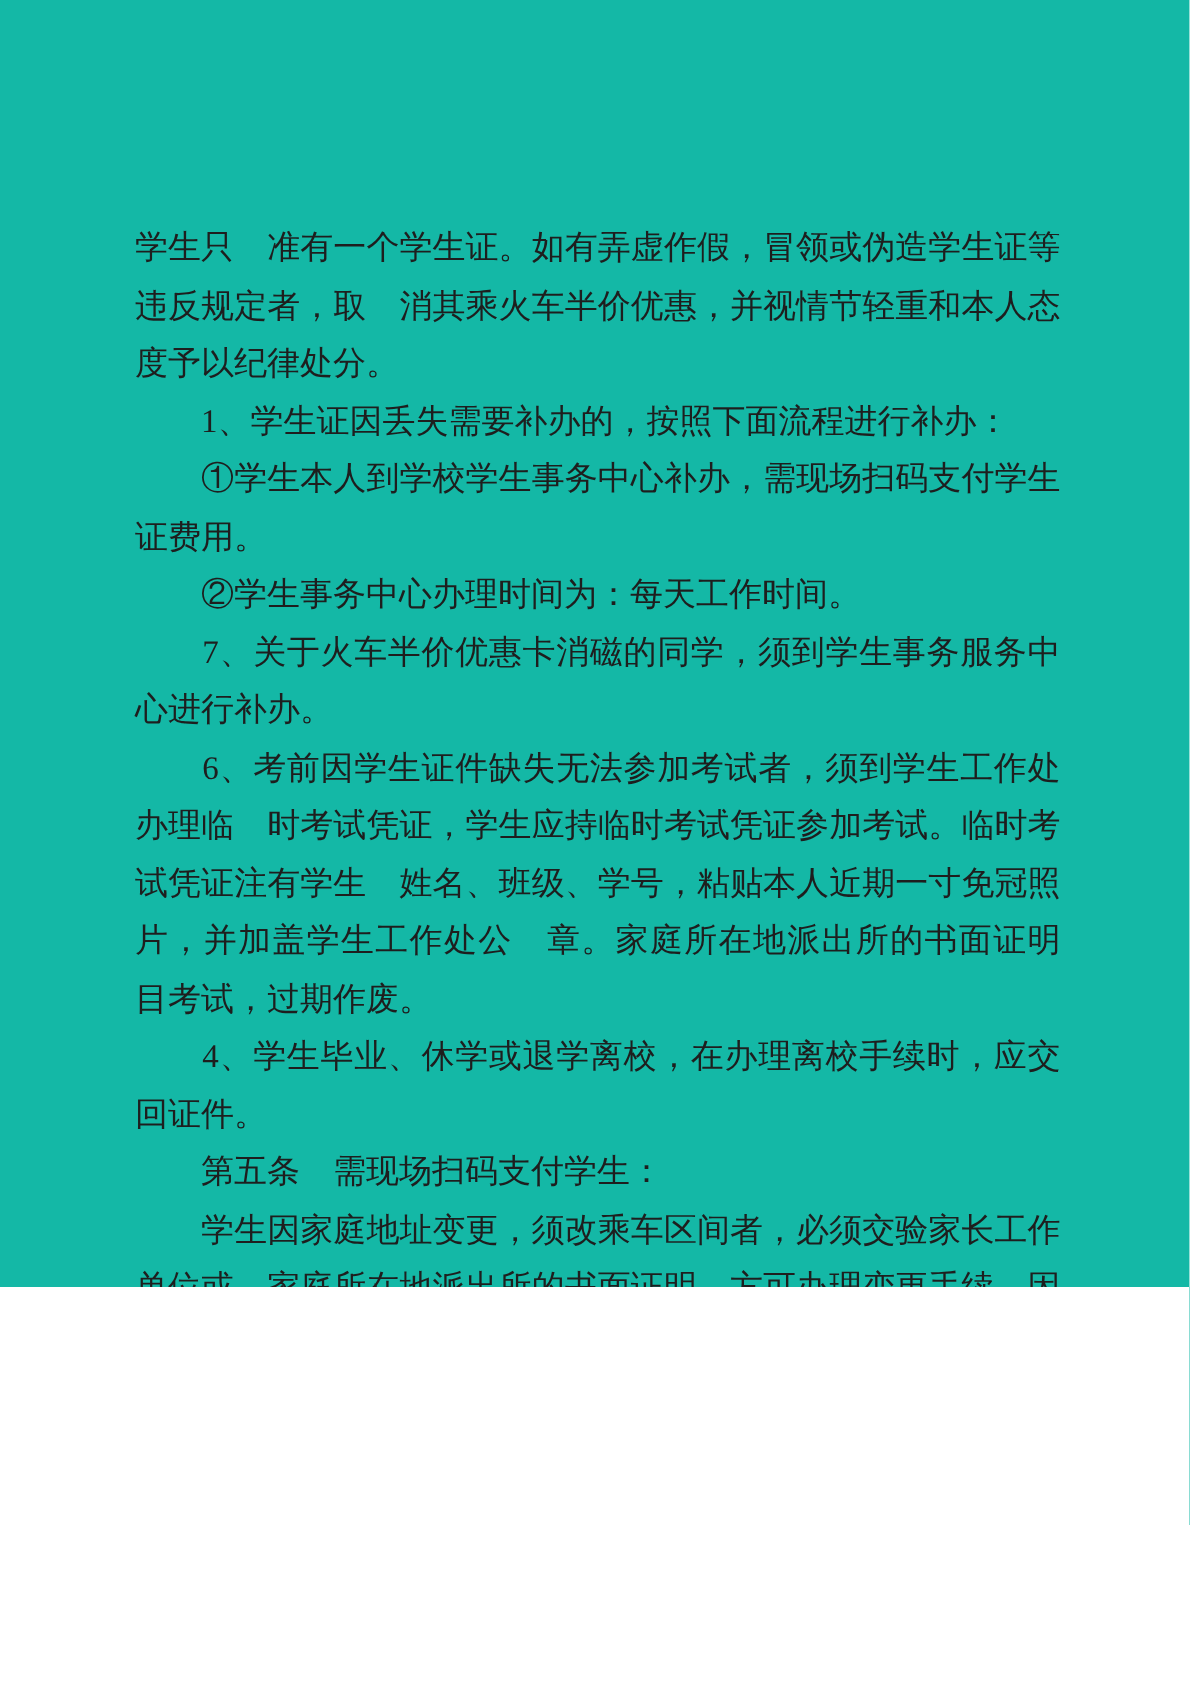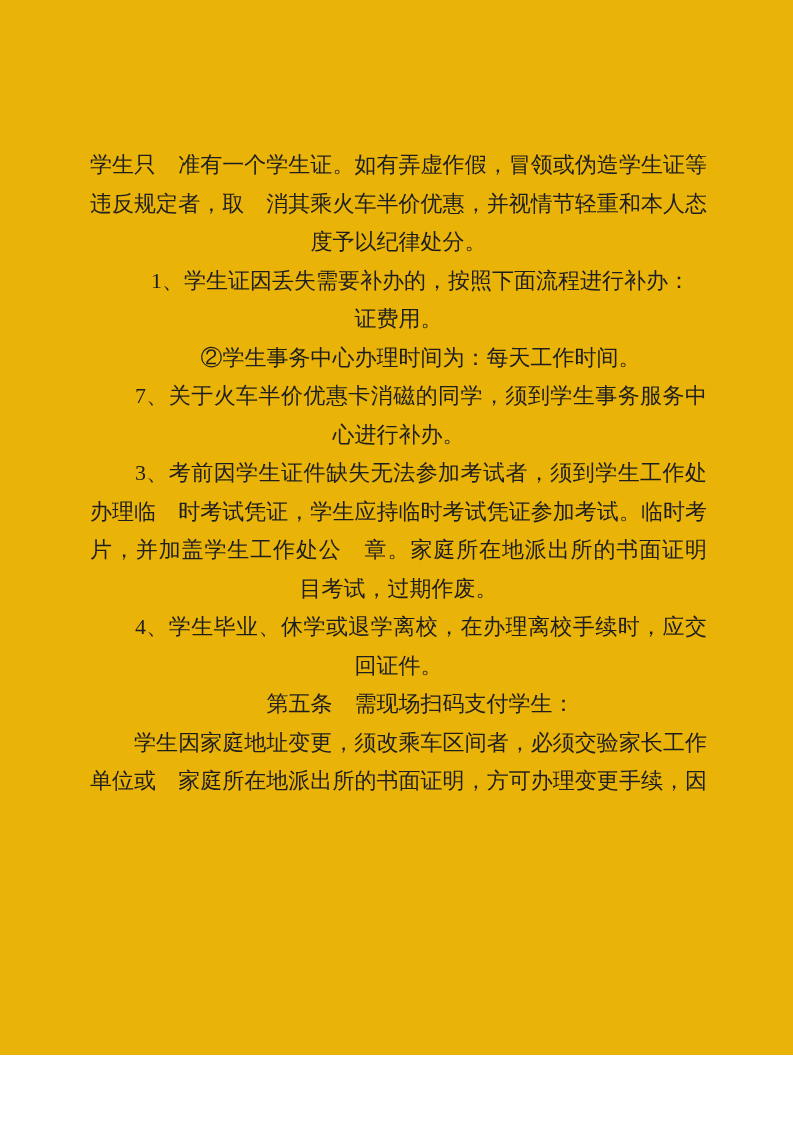--- a/index.html
+++ b/index.html
@@ -3,60 +3,62 @@
 <meta charset="utf-8">
 <style>
   html, body {
     margin: 0;
     padding: 0;
     background: #ffffff;
   }
   .page {
     position: relative;
     width: 793px;
-    height: 1055px;
-    background: #eab308;
+    height: 858px;
+    background: #14b8a6;
     overflow: hidden;
   }
   .textblock {
     position: absolute;
     left: 90px;
     top: 146px;
     width: 617px;
     font-family: "Liberation Serif", "DejaVu Serif", serif;
     font-size: 22px;
     line-height: 38.5px;
     color: #1e1e1e;
     letter-spacing: 0;
   }
   .line {
     height: 38.5px;
     white-space: nowrap;
-    text-align: center;
+    text-align: left;
   }
   .line.fill {
     text-align: justify;
     text-align-last: justify;
   }
 </style>
 </head>
 <body>
 
 <div class="page">
   <div class="textblock">
       <div class="line fill">学生只　准有一个学生证。如有弄虚作假，冒领或伪造学生证等</div>
       <div class="line fill">违反规定者，取　消其乘火车半价优惠，并视情节轻重和本人态</div>
       <div class="line">度予以纪律处分。</div>
       <div class="line">　　1、学生证因丢失需要补办的，按照下面流程进行补办：</div>
+      <div class="line fill">　　①学生本人到学校学生事务中心补办，需现场扫码支付学生</div>
       <div class="line">证费用。</div>
       <div class="line">　　②学生事务中心办理时间为：每天工作时间。</div>
       <div class="line fill">　　7、关于火车半价优惠卡消磁的同学，须到学生事务服务中</div>
       <div class="line">心进行补办。</div>
-      <div class="line fill">　　3、考前因学生证件缺失无法参加考试者，须到学生工作处</div>
+      <div class="line fill">　　6、考前因学生证件缺失无法参加考试者，须到学生工作处</div>
       <div class="line fill">办理临　时考试凭证，学生应持临时考试凭证参加考试。临时考</div>
+      <div class="line fill">试凭证注有学生　姓名、班级、学号，粘贴本人近期一寸免冠照</div>
       <div class="line fill">片，并加盖学生工作处公　章。家庭所在地派出所的书面证明</div>
       <div class="line">目考试，过期作废。</div>
       <div class="line fill">　　4、学生毕业、休学或退学离校，在办理离校手续时，应交</div>
       <div class="line">回证件。</div>
       <div class="line">　　第五条　需现场扫码支付学生：</div>
       <div class="line fill">　　学生因家庭地址变更，须改乘车区间者，必须交验家长工作</div>
       <div class="line fill">单位或　家庭所在地派出所的书面证明，方可办理变更手续，因</div>
     </div>
 </div>
 

